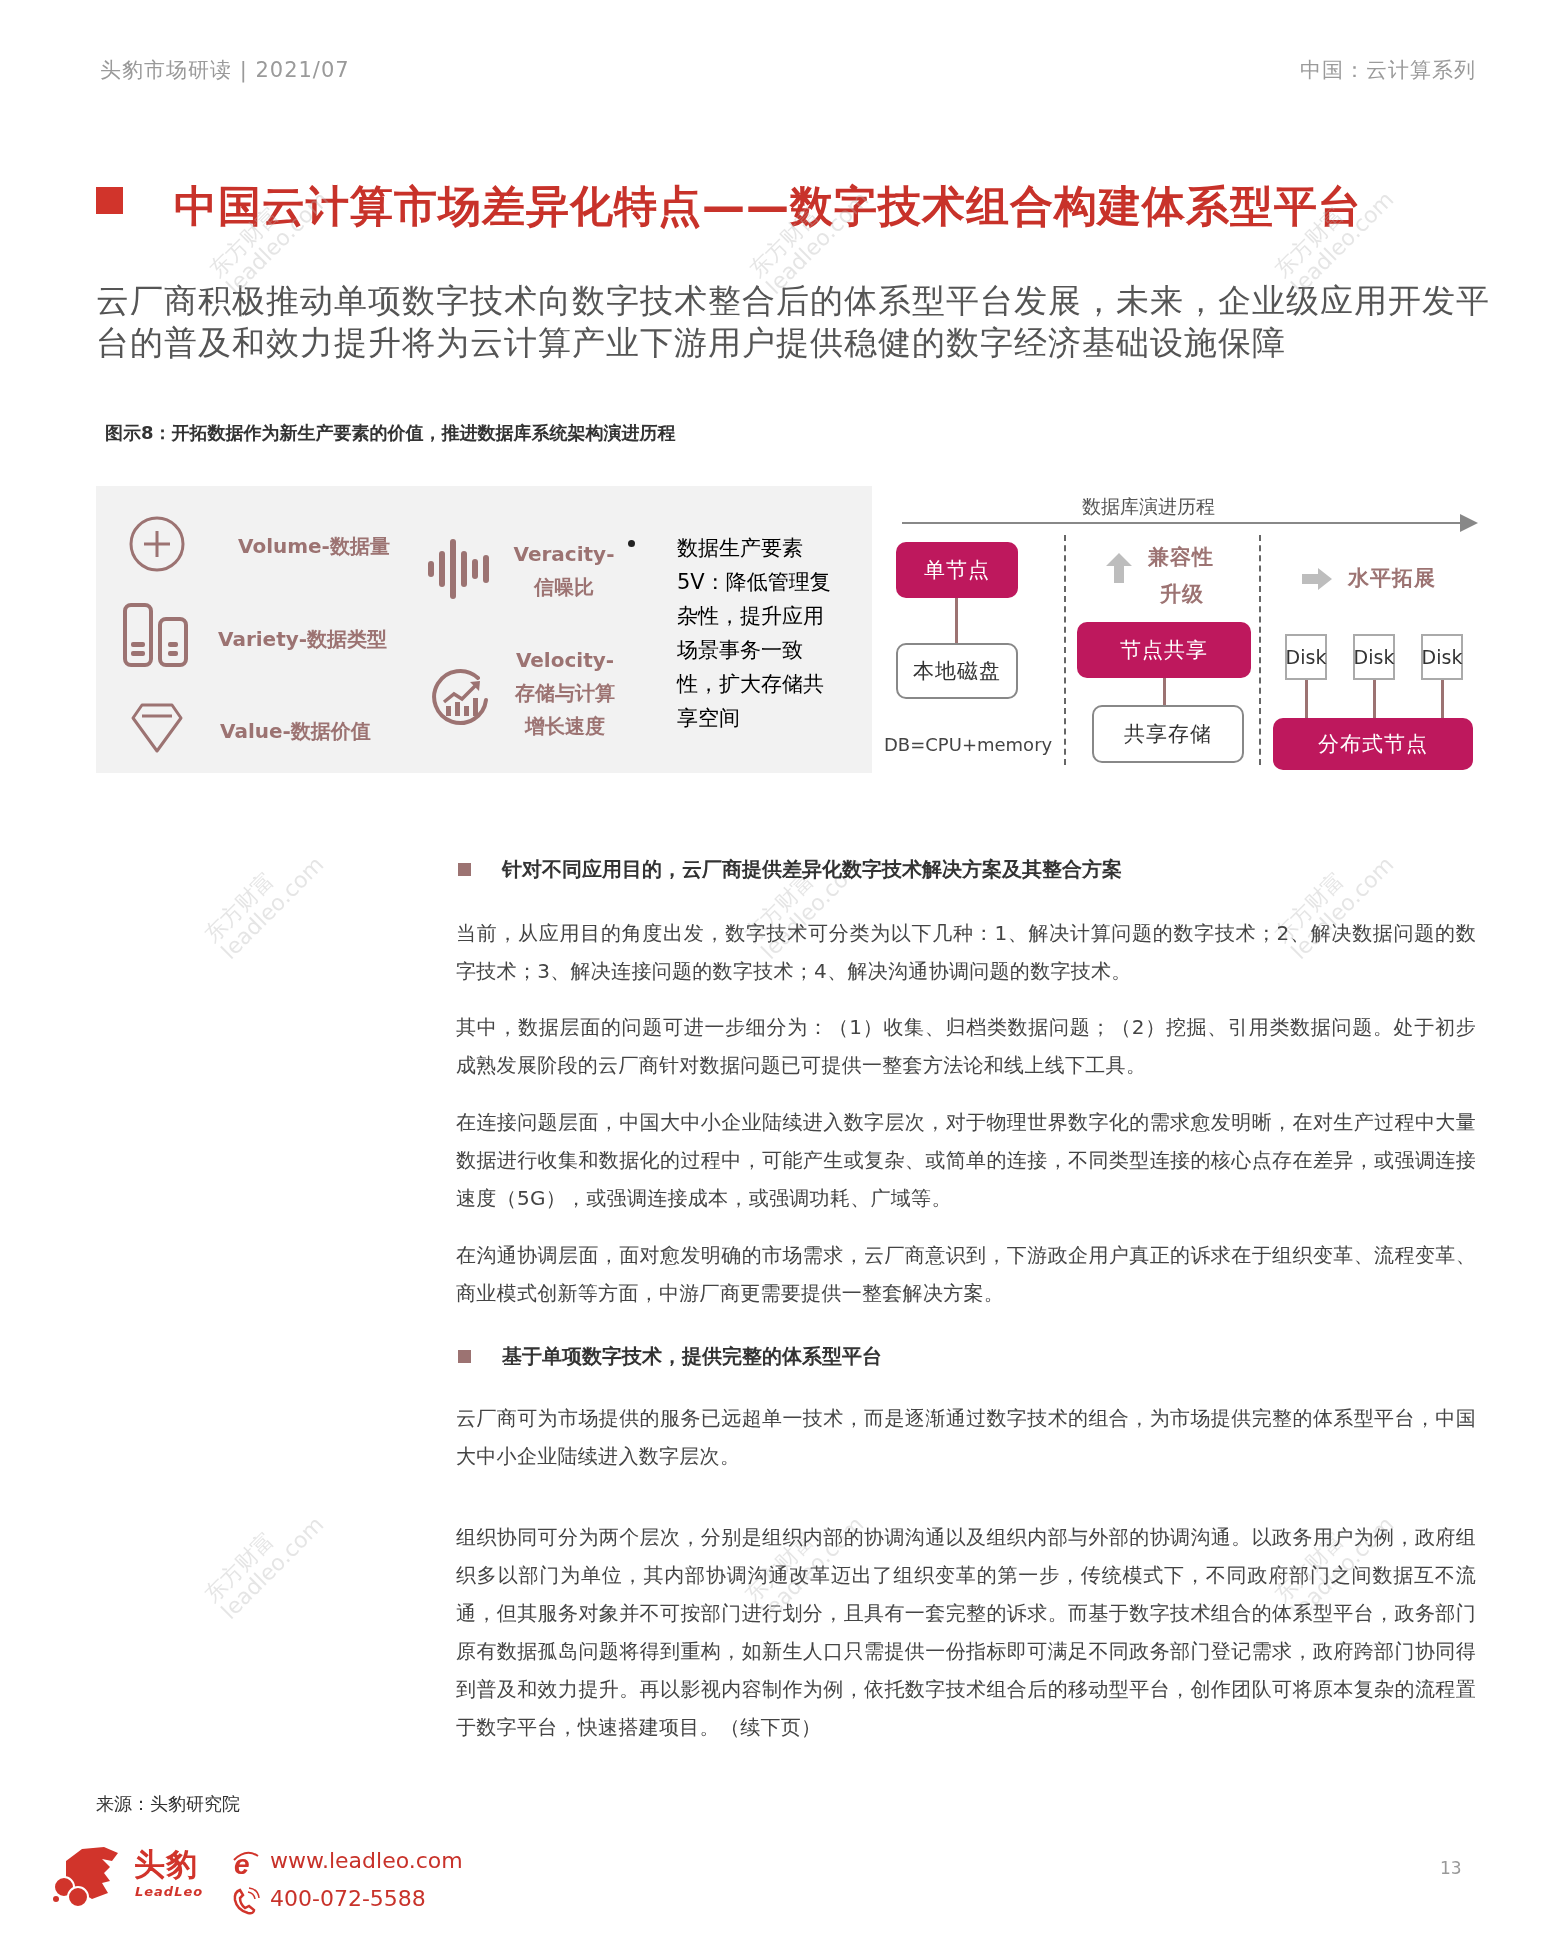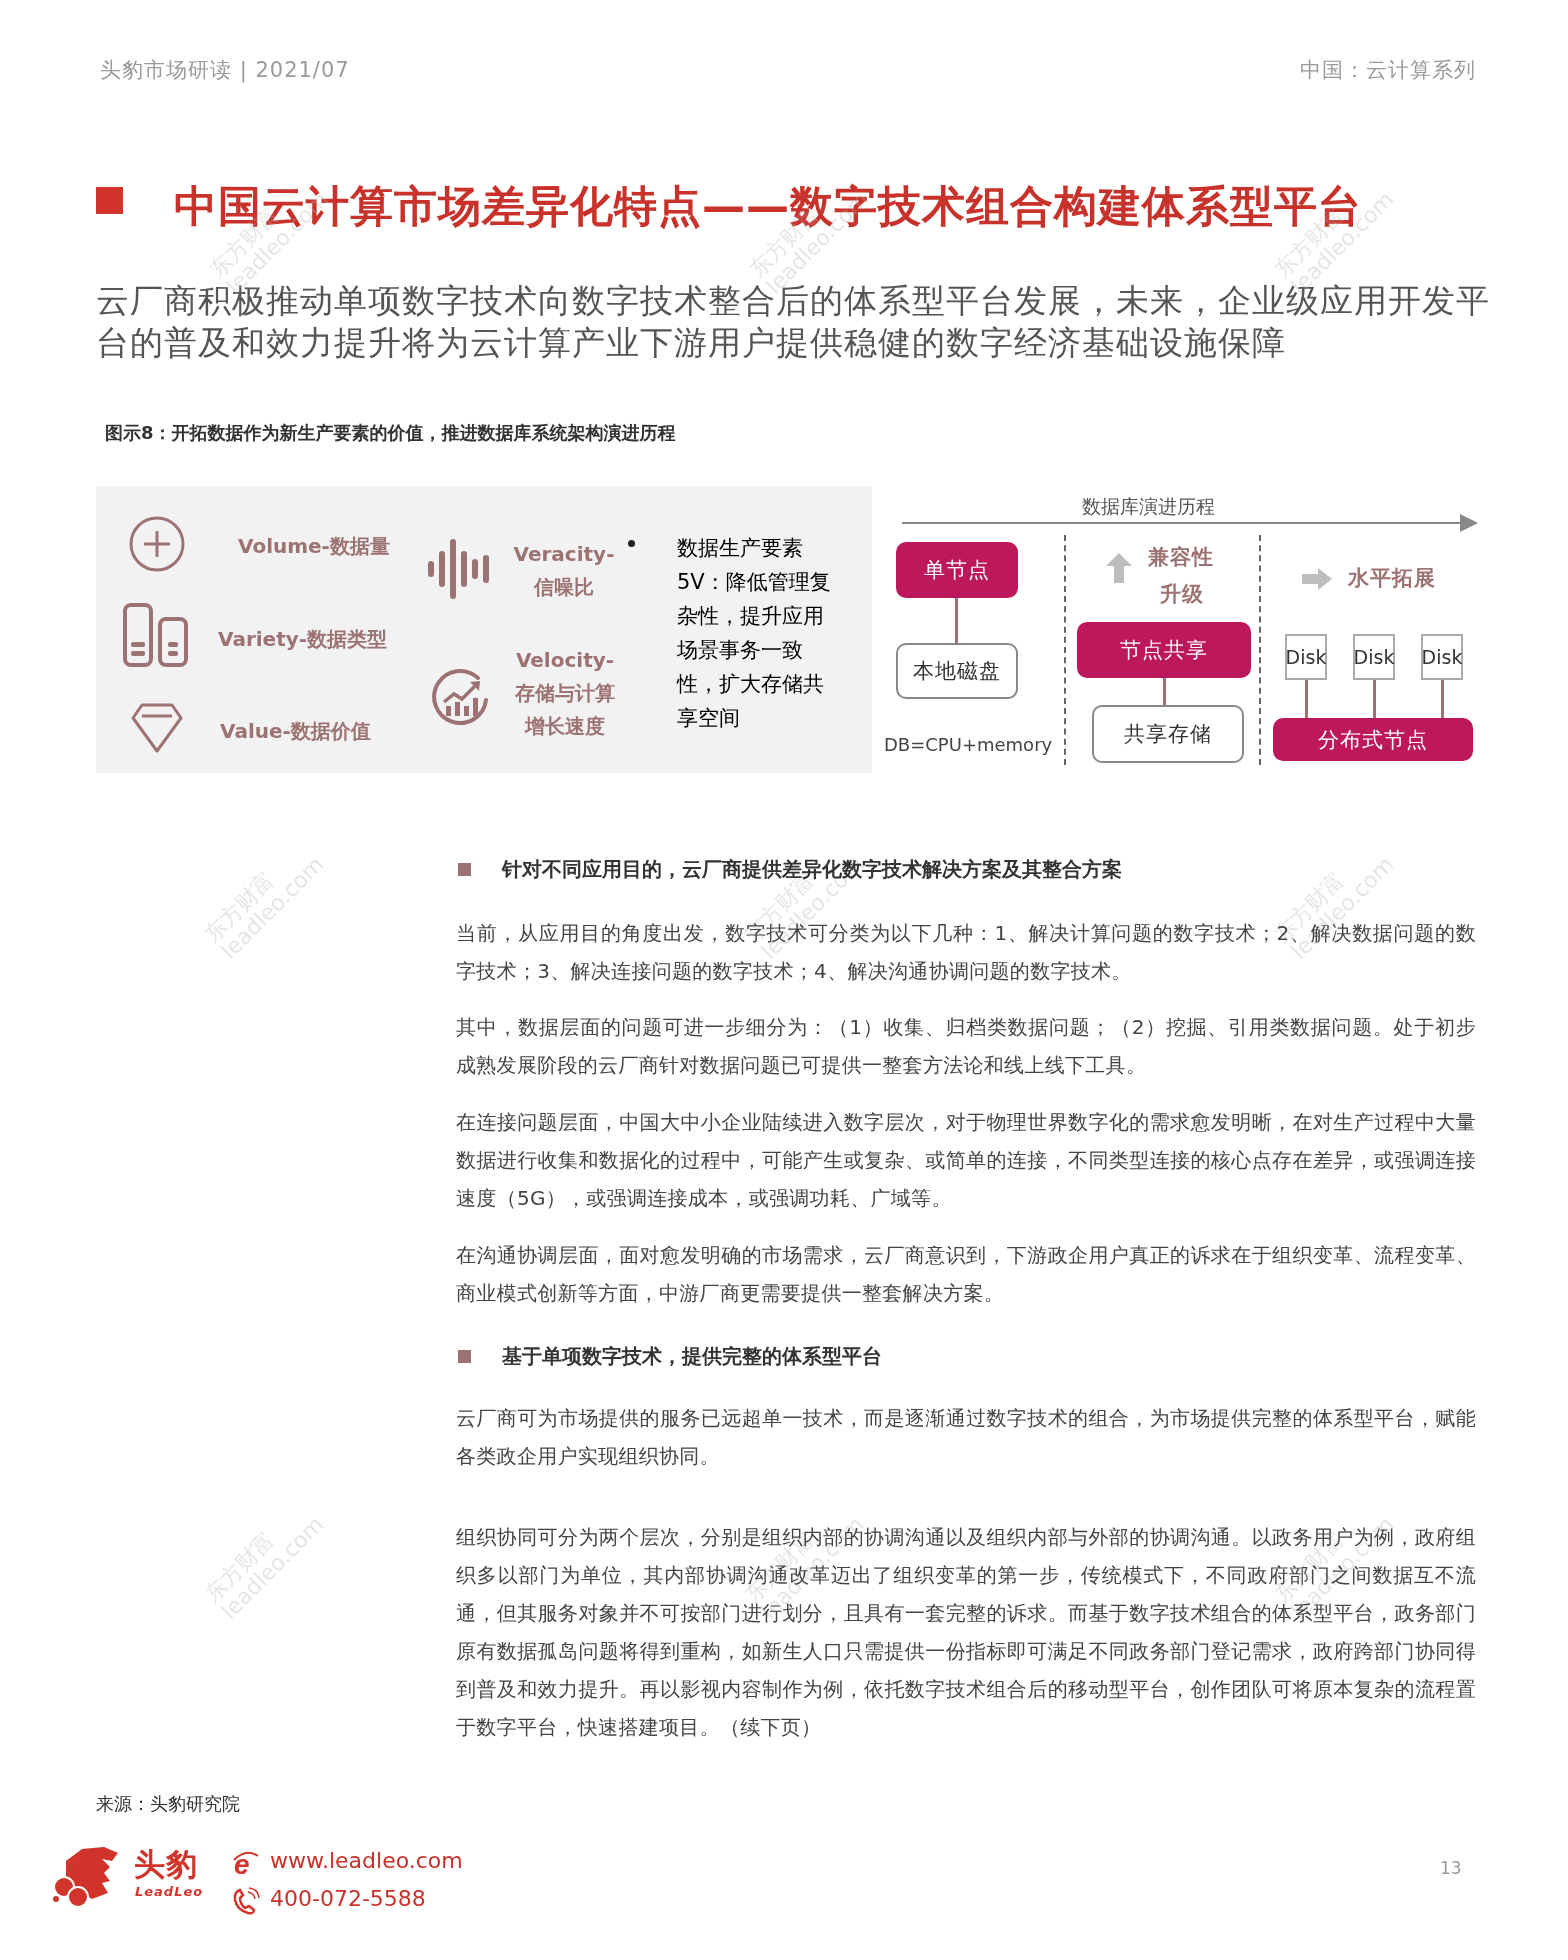--- a/index.html
+++ b/index.html
@@ -186,32 +186,32 @@
   <polygon points="0,6 16,6 16,0 30,11 16,22 16,16 0,16" fill="#bdbdbd"></polygon>
 </svg>
 <div class="abs label-mauve" style="left:1348px;top:564px;">水平拓展</div>
 
 <div class="abs disk" style="left:1285px;top:634px;width:42px;height:46px;">Disk</div>
 <div class="abs disk" style="left:1353px;top:634px;width:42px;height:46px;">Disk</div>
 <div class="abs disk" style="left:1421px;top:634px;width:42px;height:46px;">Disk</div>
 <div class="abs conn" style="left:1305px;top:680px;height:40px;"></div>
 <div class="abs conn" style="left:1373px;top:680px;height:40px;"></div>
 <div class="abs conn" style="left:1441px;top:680px;height:40px;"></div>
-<div class="abs box-filled" style="left:1273px;top:718px;width:200px;height:43px;">分布式节点</div>
+<div class="abs box-filled" style="left:1273px;top:718px;width:200px;height:52px;">分布式节点</div>
 
 <div class="abs sec-sq" style="left:458px;top:863px;"></div>
 <div class="abs sec-title" style="left:502px;top:856px;">针对不同应用目的，云厂商提供差异化数字技术解决方案及其整合方案</div>
 <div class="abs para" style="top:914px;">当前，从应用目的角度出发，数字技术可分类为以下几种：1、解决计算问题的数字技术；2、解决数据问题的数字技术；3、解决连接问题的数字技术；4、解决沟通协调问题的数字技术。</div>
 <div class="abs para" style="top:1008px;">其中，数据层面的问题可进一步细分为：（1）收集、归档类数据问题；（2）挖掘、引用类数据问题。处于初步成熟发展阶段的云厂商针对数据问题已可提供一整套方法论和线上线下工具。</div>
 <div class="abs para" style="top:1103px;">在连接问题层面，中国大中小企业陆续进入数字层次，对于物理世界数字化的需求愈发明晰，在对生产过程中大量数据进行收集和数据化的过程中，可能产生或复杂、或简单的连接，不同类型连接的核心点存在差异，或强调连接速度（5G），或强调连接成本，或强调功耗、广域等。</div>
 <div class="abs para" style="top:1236px;">在沟通协调层面，面对愈发明确的市场需求，云厂商意识到，下游政企用户真正的诉求在于组织变革、流程变革、商业模式创新等方面，中游厂商更需要提供一整套解决方案。</div>
 
 <div class="abs sec-sq" style="left:458px;top:1350px;"></div>
 <div class="abs sec-title" style="left:502px;top:1343px;">基于单项数字技术，提供完整的体系型平台</div>
-<div class="abs para" style="top:1399px;">云厂商可为市场提供的服务已远超单一技术，而是逐渐通过数字技术的组合，为市场提供完整的体系型平台，赋能各类政企用户实现组织协同。</div>
+<div class="abs para" style="top:1399px;">云厂商可为市场提供的服务已远超单一技术，而是逐渐通过数字技术的组合，为市场提供完整的体系型平台，中国大中小企业陆续进入数字层次。</div>
 <div class="abs para" style="top:1494px;margin-top:24px;">组织协同可分为两个层次，分别是组织内部的协调沟通以及组织内部与外部的协调沟通。以政务用户为例，政府组织多以部门为单位，其内部协调沟通改革迈出了组织变革的第一步，传统模式下，不同政府部门之间数据互不流通，但其服务对象并不可按部门进行划分，且具有一套完整的诉求。而基于数字技术组合的体系型平台，政务部门原有数据孤岛问题将得到重构，如新生人口只需提供一份指标即可满足不同政务部门登记需求，政府跨部门协同得到普及和效力提升。再以影视内容制作为例，依托数字技术组合后的移动型平台，创作团队可将原本复杂的流程置于数字平台，快速搭建项目。（续下页）</div>
 
 <div class="abs source">来源：头豹研究院</div>
 
 <svg class="abs" style="left:52px;top:1843px;" width="72" height="66" viewBox="0 0 72 66">
   <path d="M14 18 L30 6 L52 4 L66 10 L60 18 L50 16 L58 24 L52 30 L58 38 L50 40 L56 50 L40 56 L30 50 L20 52 L10 44 L14 34 Z" fill="#d1342b"></path>
   <circle cx="12" cy="44" r="10" fill="#d1342b" stroke="#fff" stroke-width="2"></circle>
   <circle cx="26" cy="54" r="10" fill="#d1342b" stroke="#fff" stroke-width="2"></circle>
   <circle cx="4" cy="56" r="3" fill="#d1342b"></circle>
 </svg>

